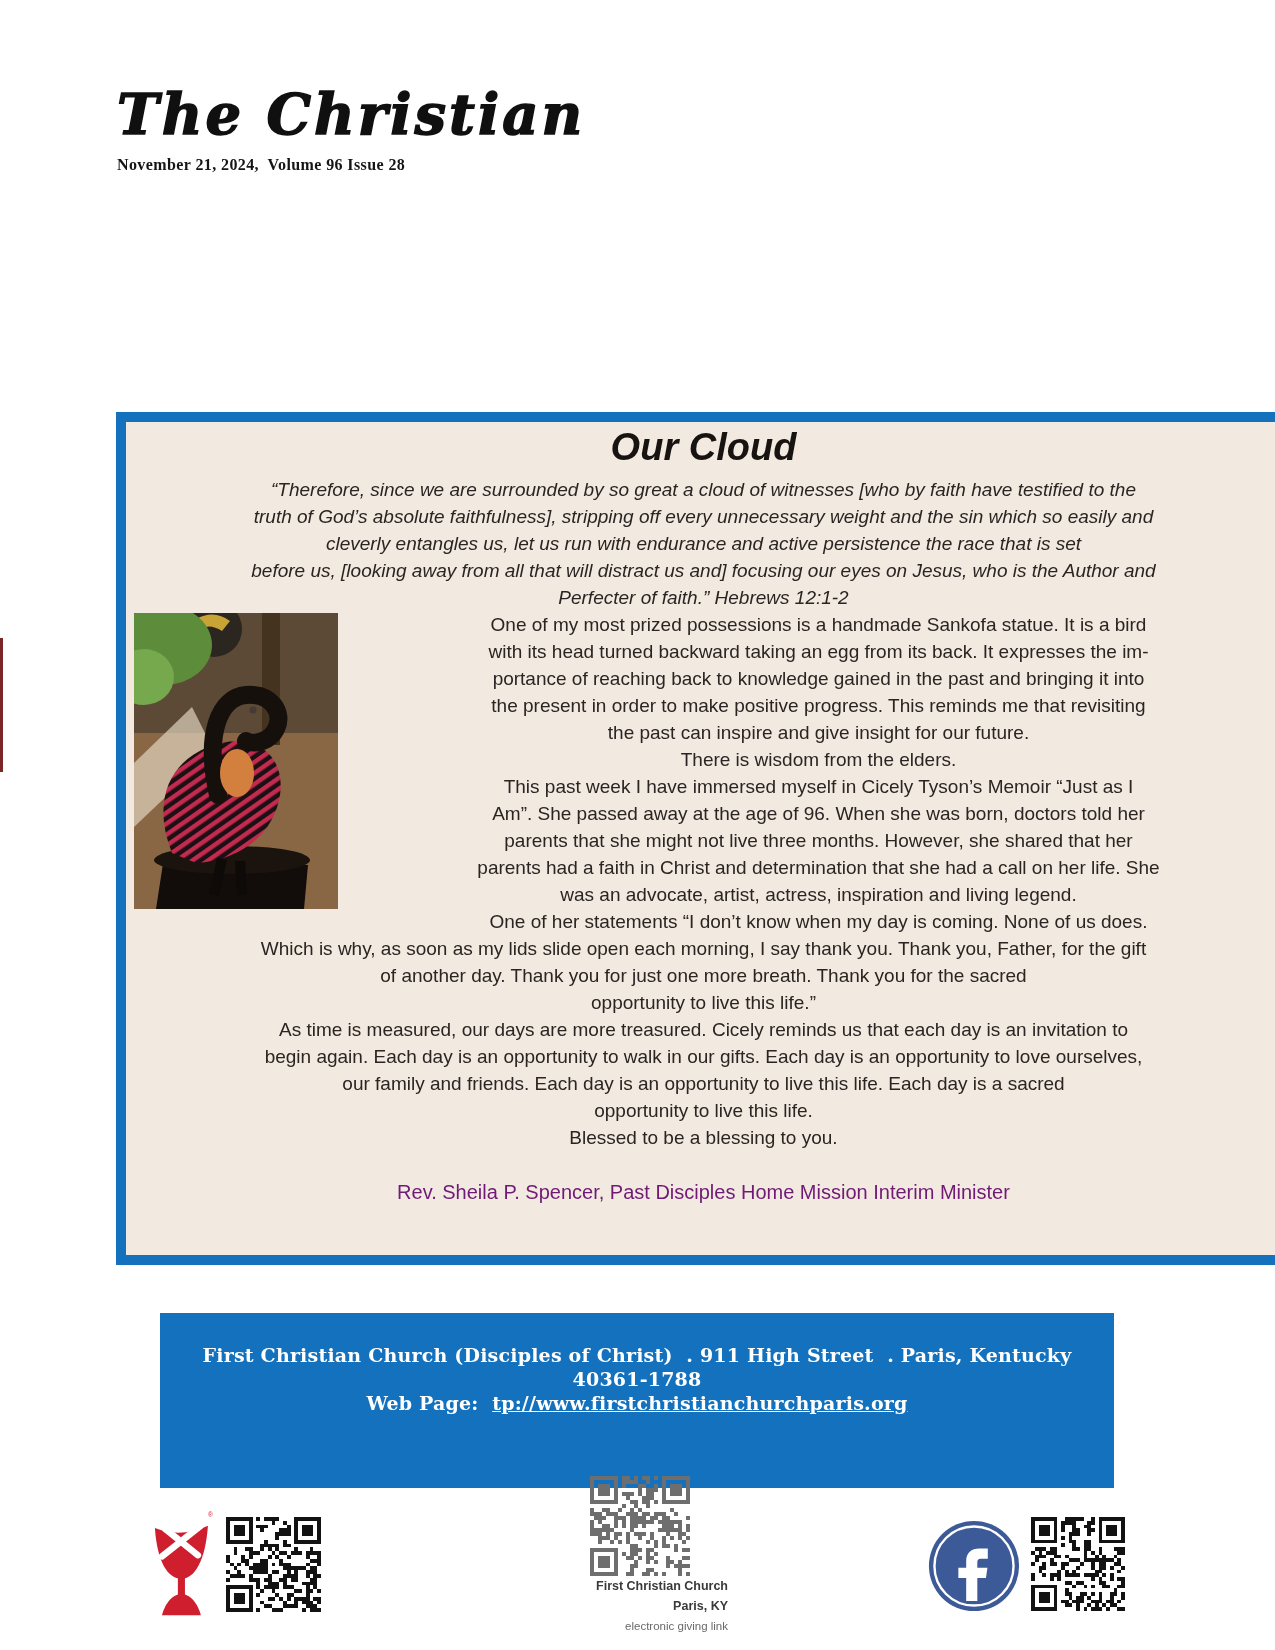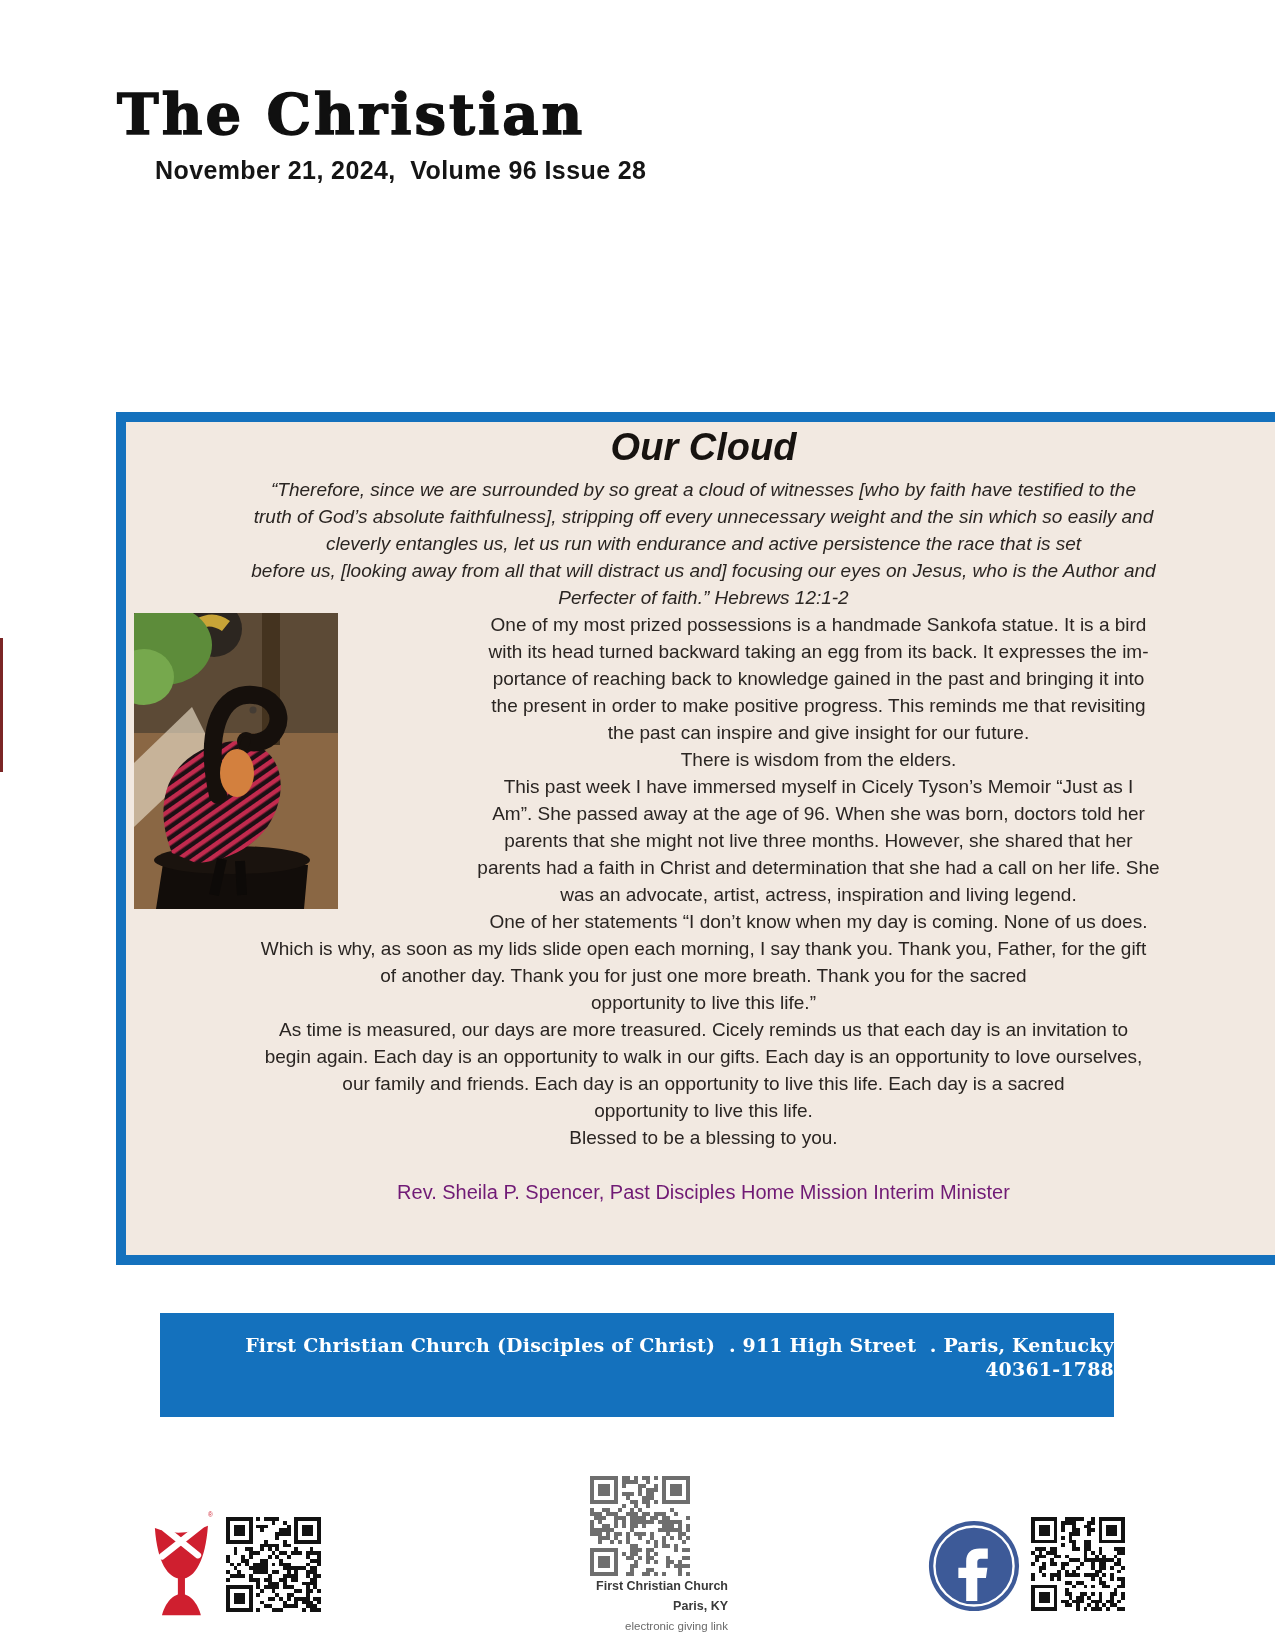--- a/index.html
+++ b/index.html
@@ -1,44 +1,44 @@
 <!DOCTYPE html>
 <html style="--blue: #1471bd; --beige: #f2e9e1; --chalice-red: #cf1f2f; --facebook-blue: #3d5a98; --qr-dark: #121212; --qr-gray: #6e6e6e; --left-mark-red: #7b2626;"><head>
 <meta charset="utf-8">
 <style>
   html,body{margin:0;padding:0;background:#ffffff;}
   .page{position:relative;width:1275px;height:1650px;background:#fff;margin:0 auto;overflow:hidden;
         font-family:"Liberation Sans",sans-serif;color:#2a2522;}
 
   
   .masthead{position:absolute;left:117px;top:84px;}
-  .mast-line1{font-family:"DejaVu Serif",serif;font-weight:bold;
+  .mast-line1{font-family:"DejaVu Serif",serif;font-style:italic;font-weight:bold;
               font-size:56px;line-height:1.1;letter-spacing:3px;color:#101010;-webkit-text-stroke:1.5px #101010;}
   .mast-line2{font-family:"DejaVu Serif",serif;font-style:italic;font-weight:bold;
               font-size:63px;line-height:1.05;letter-spacing:4px;margin-top:16px;color:#101010;-webkit-text-stroke:2px #101010;}
-  .dateline{font-family:Liberation Sans, sans-serif;font-weight:bold;font-size:25px;margin-top:10px;
-            letter-spacing:.4px;white-space:pre-wrap;color:#151515;margin-left:38px;}
+  .dateline{font-family:Liberation Serif, serif;font-weight:bold;font-size:16px;margin-top:10px;
+            letter-spacing:.4px;white-space:pre-wrap;color:#151515;}
 
   
   .left-mark{position:absolute;left:0;top:638px;width:3px;height:134px;background:var(--left-mark-red,#7b2626);}
 
   
   .article-box{position:absolute;left:116px;top:412px;width:1175px;height:853px;box-sizing:border-box;
                background:var(--beige,#f2e9e1);border:10px solid var(--blue,#1471bd);padding:2px 8px;overflow:hidden;}
   .article-title{margin:2px 0 6px;text-align:center;font-size:38px;font-weight:bold;font-style:italic;
                  color:#171310;line-height:1.15;}
   .quote,.body-p{margin:0;text-align:center;white-space:pre-line;font-size:19px;line-height:27px;color:#2a2522;}
   .quote{font-style:italic;}
   .photo{float:left;width:204px;height:296px;margin:2px 26px 16px 0;}
   .photo svg{width:100%;height:100%;display:block;}
   .signature{margin:30px 0 0;text-align:center;font-size:20px;color:#701a75;}
 
   
-  .footer-box{position:absolute;left:160px;top:1313px;width:954px;height:104px;background:var(--blue,#1471bd);
-              box-sizing:border-box;padding-top:20px;text-align:right;
+  .footer-box{position:absolute;left:160px;top:1313px;width:954px;height:175px;background:var(--blue,#1471bd);
+              box-sizing:border-box;padding-top:30px;text-align:center;
               font-family:"DejaVu Serif",serif;font-weight:bold;color:#ffffff;}
   .f-line{font-size:19px;line-height:24px;white-space:pre-wrap;letter-spacing:.2px;}
   .f-link{color:#ffffff;text-decoration:underline;cursor:pointer;}
 
   
   .qr svg{width:100%;height:100%;display:block;}
   .qr-left{position:absolute;left:226px;top:1517px;width:95px;height:95px;color:var(--qr-dark,#111);}
   .qr-right{position:absolute;left:1031px;top:1517px;width:94px;height:94px;color:var(--qr-dark,#111);}
   .chalice{position:absolute;left:148px;top:1508px;width:68px;height:112px;}
   .chalice svg{width:100%;height:100%;display:block;}
@@ -115,20 +115,21 @@
     <p class="body-p">As time is measured, our days are more treasured. Cicely reminds us that each day is an invitation to
 begin again. Each day is an opportunity to walk in our gifts. Each day is an opportunity to love ourselves,
 our family and friends. Each day is an opportunity to live this life. Each day is a sacred
 opportunity to live this life.</p>
     <p class="body-p">Blessed to be a blessing to you.</p>
     <p class="signature">Rev. Sheila P. Spencer, Past Disciples Home Mission Interim Minister</p>
   </section>
 
   <footer class="footer-box">
     <div class="f-line">First Christian Church (Disciples of Christ)  . 911 High Street  . Paris, Kentucky  40361-1788</div>
+    <div class="f-line"><span>Web Page:  </span><a class="f-link">tp://www.firstchristianchurchparis.org</a></div>
   </footer>
 
   <div class="chalice">
     <svg viewBox="0 0 112 190" aria-hidden="true">
       <g fill="var(--chalice-red,#cf1f2f)">
         <path d="M10,34 C14,92 32,120 55,120 C78,120 96,88 100,30 C70,44 40,46 10,34 Z"></path>
         <rect x="49" y="116" width="12" height="38"></rect>
         <path d="M55,146 C38,146 26,166 22,182 L88,182 C84,166 72,146 55,146 Z"></path>
       </g>
       <g stroke="#ffffff" stroke-width="11" stroke-linecap="round">

